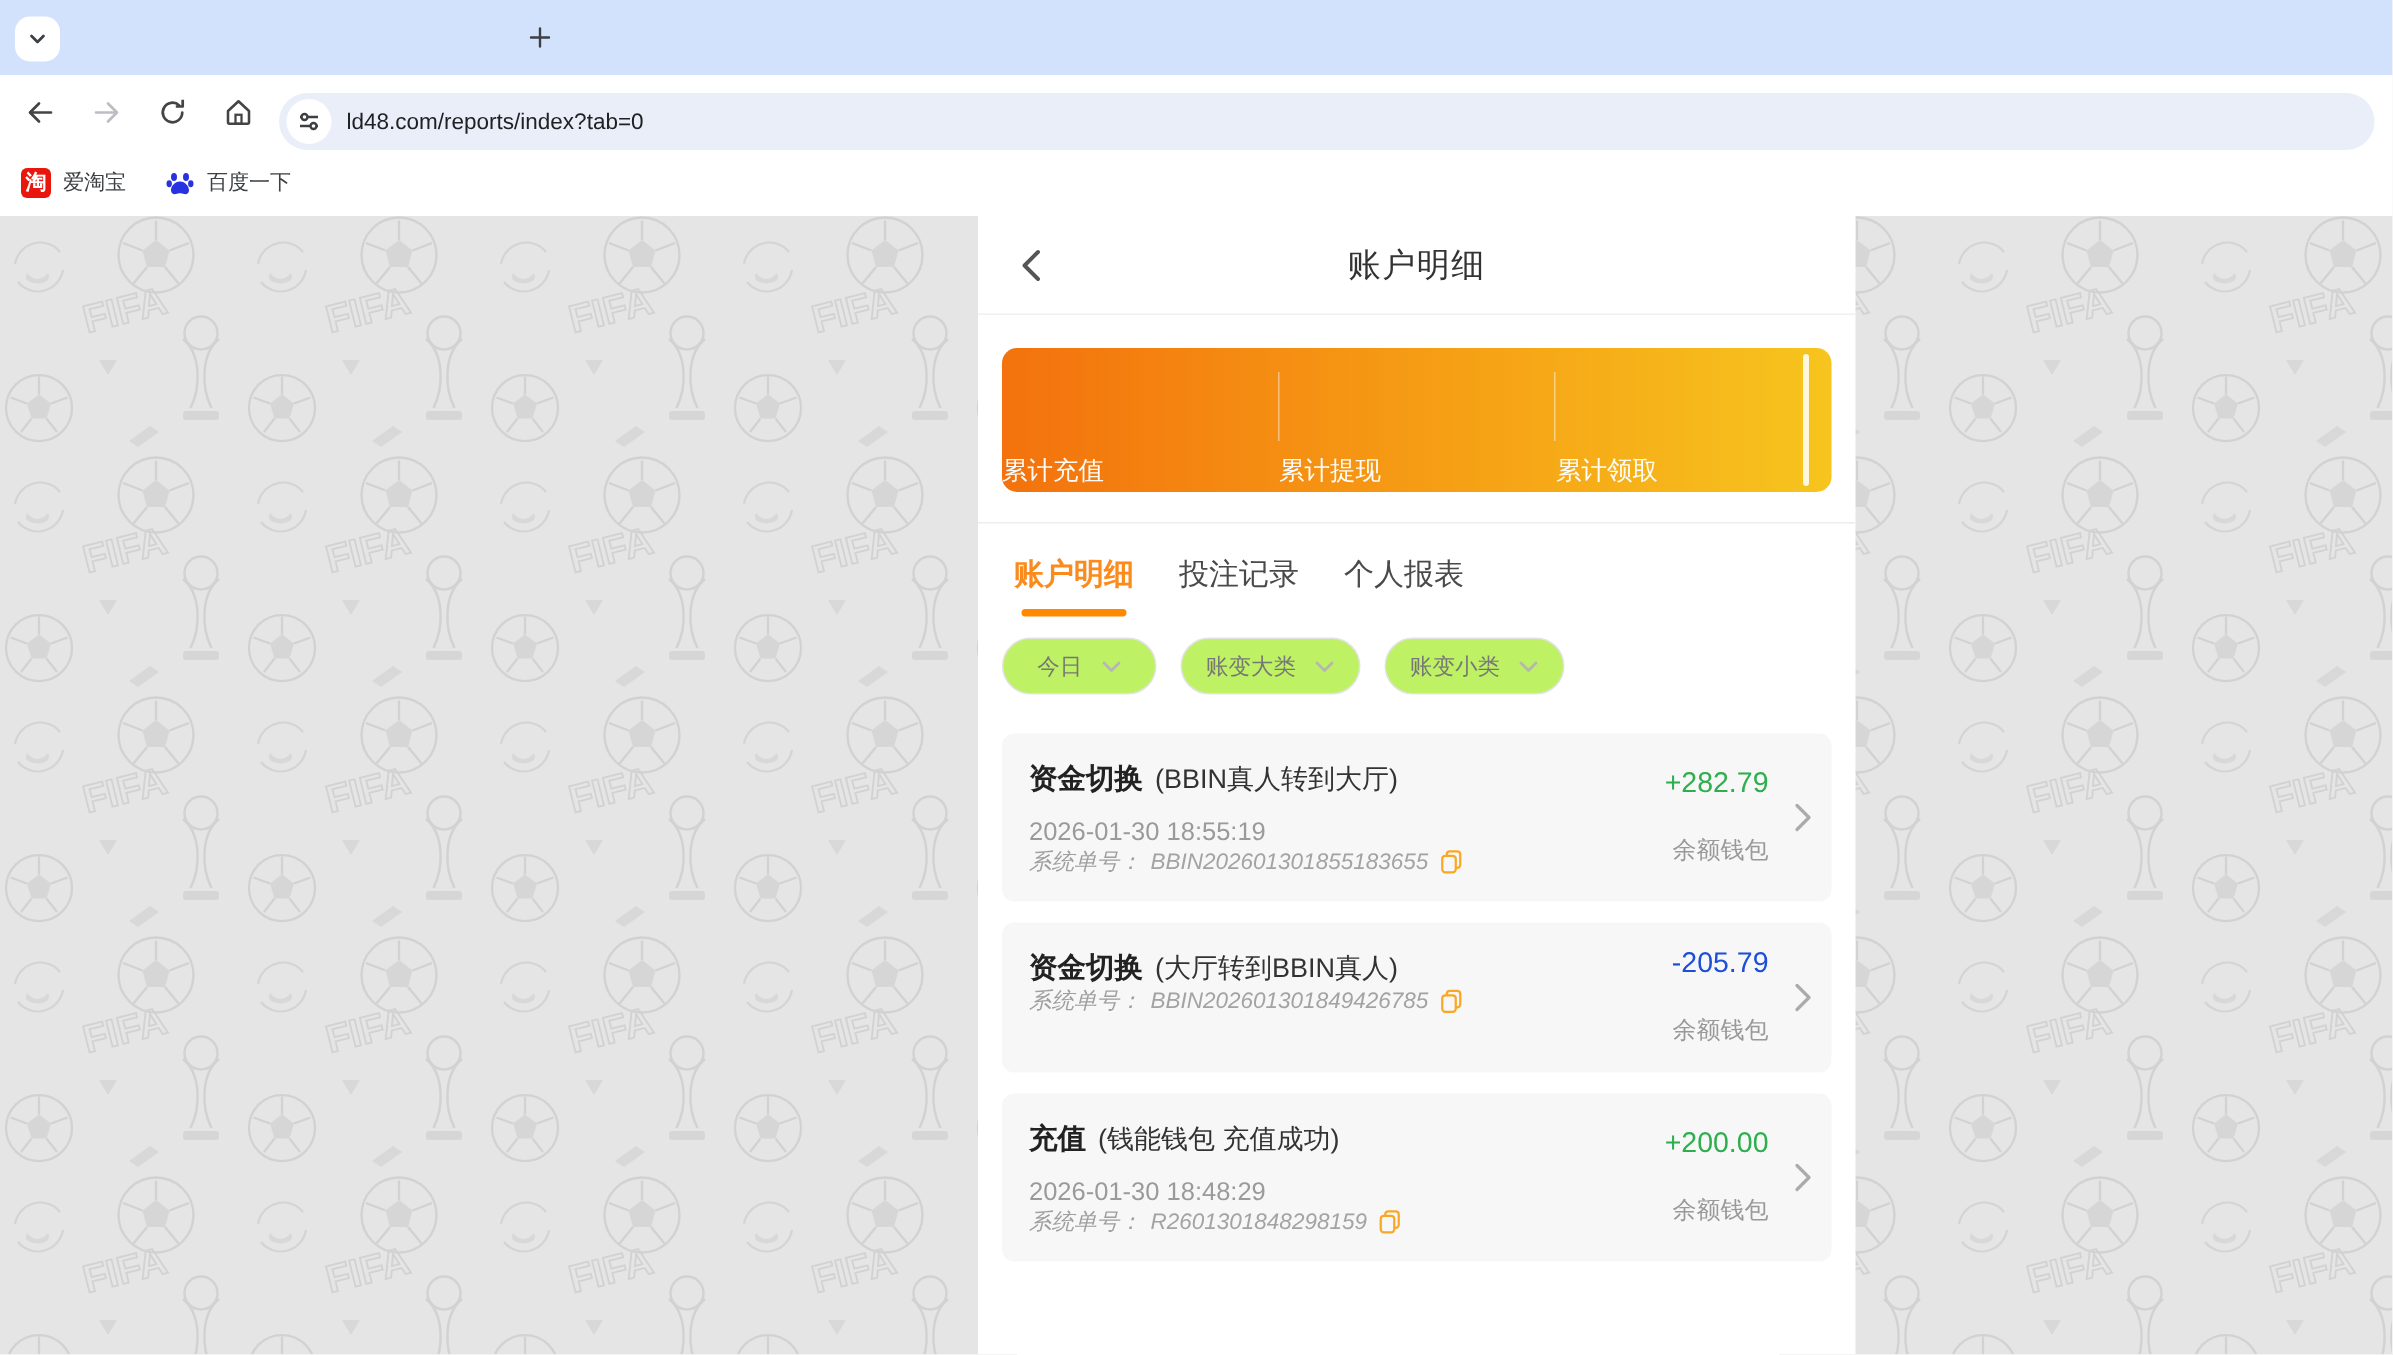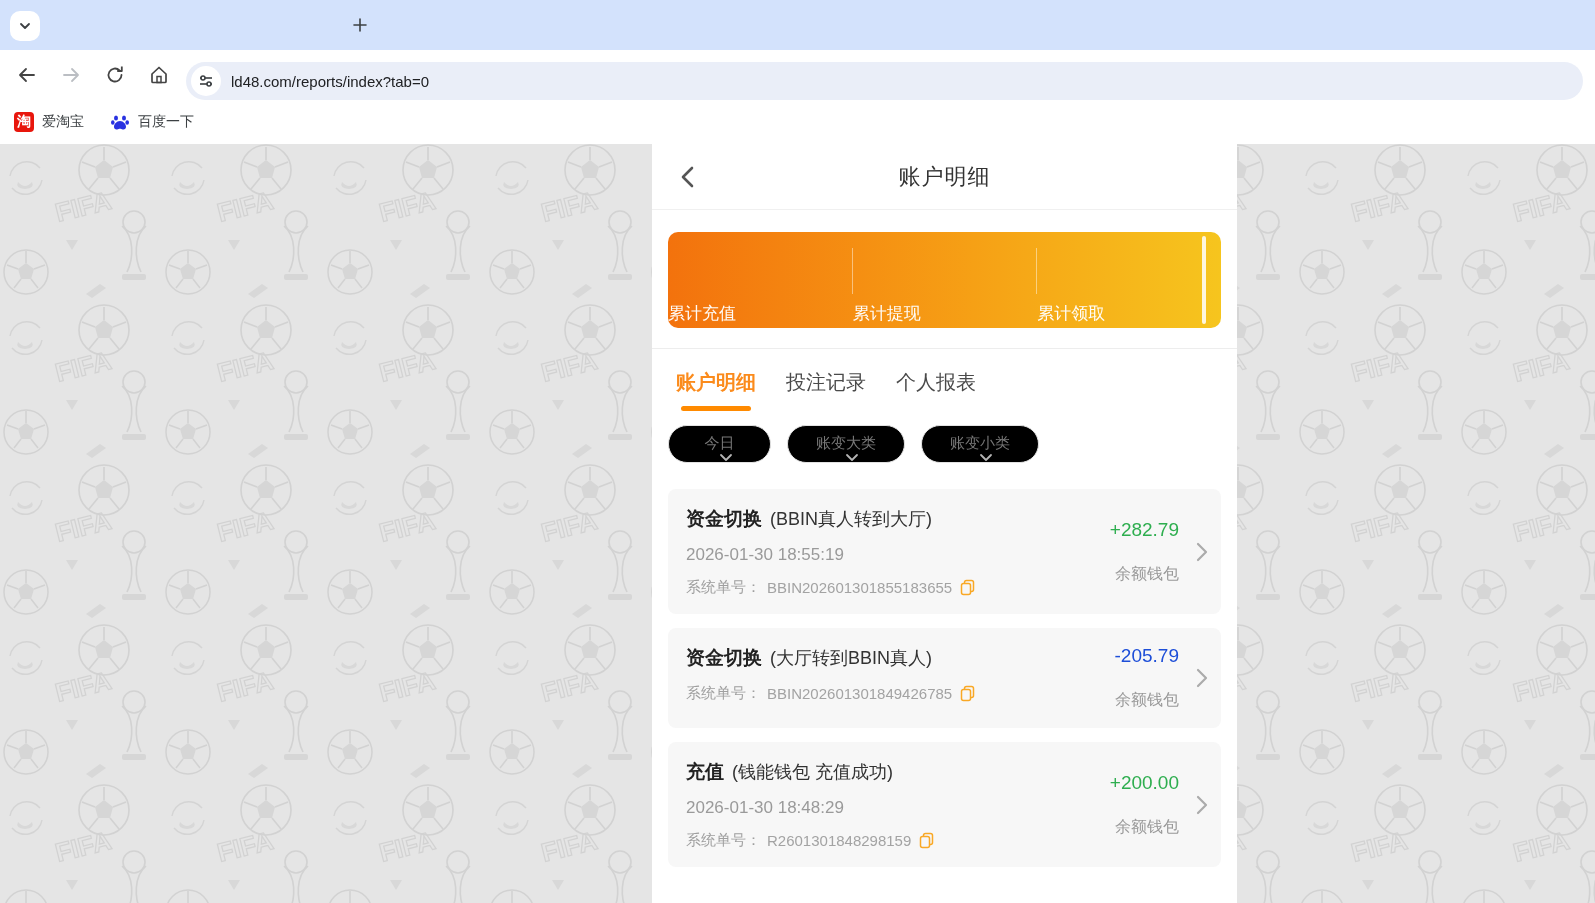--- a/index.html
+++ b/index.html
@@ -65,33 +65,33 @@
 
   .tabs-row { padding:20px 24px 0; display:flex; gap:30px; }
   .ptab { font-size:20px; color:#4a4a4a; display:flex; flex-direction:column; align-items:center; }
   .ptab .lbl { padding-bottom:10px; }
   .ptab.active .lbl { color:#FB8B1C; font-weight:bold; }
   .tab-underline { width:70px; height:5px; border-radius:3px; background:transparent; }
   .ptab.active .tab-underline { background:#FF8A00; }
 
   .filters-row { display:flex; gap:16px; padding:14px 16px 18px; }
   .filter-pill { height:38px; border:1px solid #E2E2E2; border-radius:19px;
-    display:flex; align-items:center; justify-content:flex-end;
-    padding:0 16px; color:#777; font-size:15px; background:#000000;flex-direction:column; }
+    display:flex; align-items:center; justify-content:center;
+    padding:0 16px; color:#777; font-size:15px; background:#bef264; }
   .filter-pill.w1 { min-width:103px; } .filter-pill.w2 { min-width:118px; }
 
   .record-list { padding:8px 16px 0; }
   .record-card { position:relative; background:#F7F7F7; border-radius:8px;
     padding:17px 42px 17px 18px; margin-bottom:14px; display:flex; }
   .r-left { flex:1; }
   .r-title-row { display:flex; align-items:baseline; }
   .r-type { font-size:19px; font-weight:bold; color:#222; }
   .r-note { font-size:18px; color:#333; margin-left:8px; }
   .r-time { font-size:17px; color:#9A9A9A; margin-top:13px; }
-  .r-order { font-size:15px; color:#9F9F9F; margin-top:13px; display:flex; align-items:center; }
+  .r-order { font-size:15px; color:#9F9F9F; display:flex; align-items:center;font-style:italic; }
   .r-order-no { margin-left:6px; color:#A3A3A3; }
   .copy-icon { margin-left:8px; }
   .r-right { display:flex; flex-direction:column; align-items:flex-end;
     justify-content:center; gap:23px; min-width:110px; }
   .r-amount { font-size:19px; font-weight:500; }
   .r-wallet { font-size:16px; color:#999; }
   .r-chevron { position:absolute; right:13px; top:50%; margin-top:-10px; }
 </style>
 </head>
 <body>

